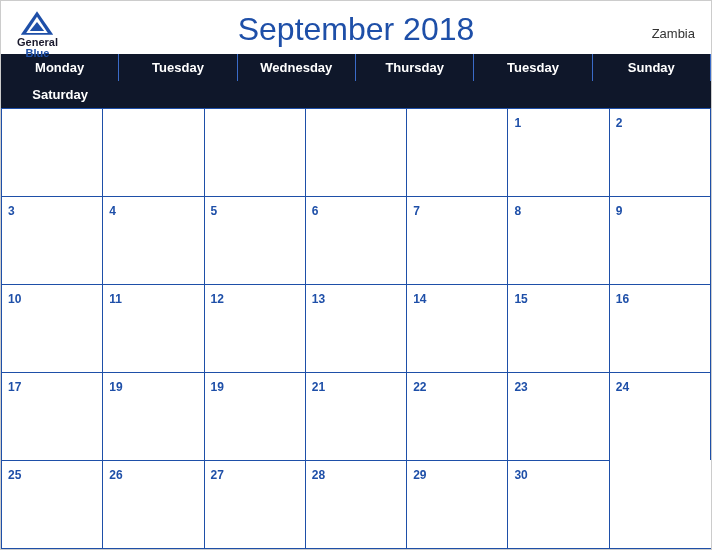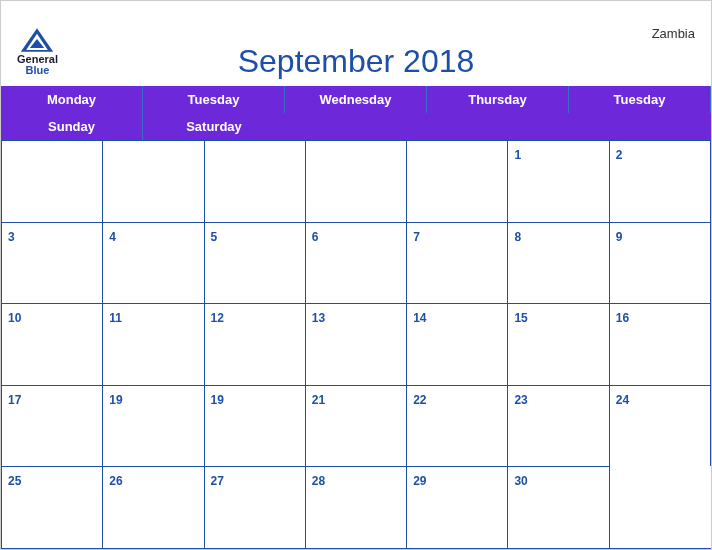--- a/index.html
+++ b/index.html
@@ -21,21 +21,21 @@
     .calendar-header {
       display: flex;
       align-items: center;
       justify-content: center;
       padding: 10px 16px 6px;
       position: relative;
     }
     .logo-area {
       position: absolute;
       left: 16px;
-      top: 25px;
+      top: 8px;
       display: flex;
       flex-direction: column;
       align-items: center;
     }
     .logo-text-general {
       font-size: 11px;
       color: #1a1a2e;
       font-weight: bold;
       line-height: 1;
     }
@@ -44,39 +44,38 @@
       color: #1e4fa8;
       font-weight: bold;
       line-height: 1;
     }
     .logo-icon {
       width: 36px;
       height: 28px;
     }
     .title-area {
       text-align: center;
-      margin-top: 32px;
     }
     .calendar-title {
       font-size: 32px;
       color: #1e4fa8;
       font-weight: normal;
     }
     .country-label {
       position: absolute;
       right: 16px;
       top: 18px;
       font-size: 13px;
       color: #333;
       margin-top: 7px;
     }
     .days-header {
       display: grid;
-      grid-template-columns: repeat(5, 1fr);
-      background: #6d28d9;
+      grid-template-columns: repeat(6, 1fr);
+      background: #0f172a;
     }
     .day-header-cell {
       color: #fff;
       text-align: center;
       padding: 6px 2px;
       font-size: 13px;
       font-weight: bold;
       border-right: 1px solid #3a6bc8;
     }
     .day-header-cell:last-child {

